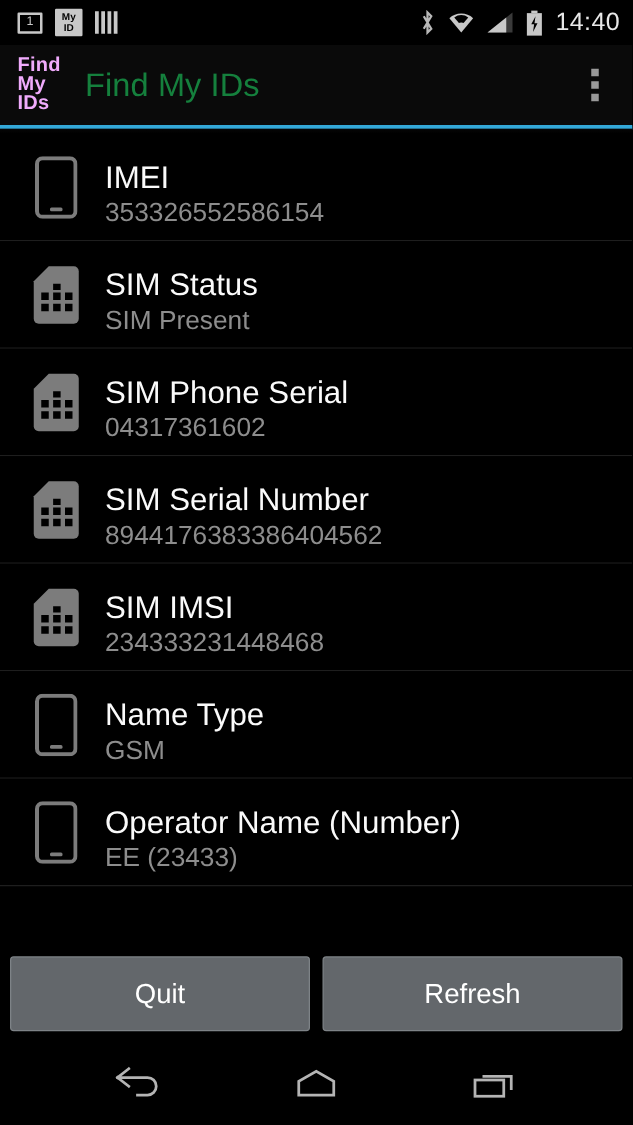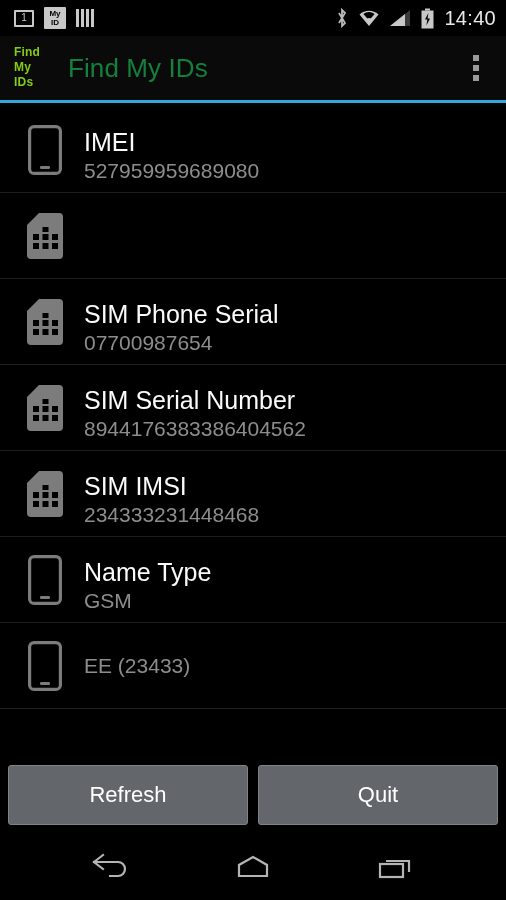--- a/index.html
+++ b/index.html
@@ -91,22 +91,22 @@
     height: 64px;
     background: #0a0a0a;
     display: flex;
     align-items: center;
     padding: 0 6px 0 14px;
     box-sizing: border-box;
   }
   .app-icon {
     width: 42px;
     height: 48px;
-    color: #84cc16;
-    font-size: 12px;
+    color: #f0abfc;
+    font-size: 16px;
     font-weight: bold;
     line-height: 15px;
     letter-spacing: 0.2px;
     flex: none;
     padding-top: 1px;
     box-sizing: border-box;
   }
   .app-title {
     font-size: 26px;
     color: #15803d;
@@ -301,53 +301,57 @@
     <div class="row">
       <div class="row-icon">
         <svg class="ic-phone" viewBox="0 0 34 50">
           <rect x="1.6" y="1.6" width="30.8" height="46.8" rx="4.5" fill="none" stroke="#7c7c7c" stroke-width="3.2"></rect>
           <rect x="12" y="41" width="10" height="3" rx="1.2" fill="#7c7c7c"></rect>
           <rect x="5.4" y="7.5" width="23.2" height="29" fill="#000"></rect>
         </svg>
       </div>
       <div class="row-text">
         <div class="row-title">IMEI</div>
-        <div class="row-value">527959959689080</div>
+        <div class="row-value">353326552586154</div>
       </div>
     </div>
     <div class="row">
       <div class="row-icon">
         <svg class="ic-sim" viewBox="0 0 38 48">
           <path d="M13 1 L33 1 A4 4 0 0 1 37 5 L37 43 A4 4 0 0 1 33 47 L5 47 A4 4 0 0 1 1 43 L1 13 Z" fill="#7c7c7c"></path>
           <rect x="7" y="22" width="6" height="6" fill="#000"></rect>
           <rect x="16.5" y="22" width="6" height="6" fill="#000"></rect>
           <rect x="26" y="22" width="6" height="6" fill="#000"></rect>
           <rect x="7" y="31" width="6" height="6" fill="#000"></rect>
           <rect x="16.5" y="31" width="6" height="6" fill="#000"></rect>
           <rect x="26" y="31" width="6" height="6" fill="#000"></rect>
           <rect x="16.5" y="15" width="6" height="5" fill="#000"></rect>
         </svg>
       </div>
+      <div class="row-text">
+        <div class="row-title">SIM Status</div>
+        <div class="row-value">SIM Present</div>
+      </div>
     </div>
     <div class="row">
       <div class="row-icon">
         <svg class="ic-sim" viewBox="0 0 38 48">
           <path d="M13 1 L33 1 A4 4 0 0 1 37 5 L37 43 A4 4 0 0 1 33 47 L5 47 A4 4 0 0 1 1 43 L1 13 Z" fill="#7c7c7c"></path>
           <rect x="7" y="22" width="6" height="6" fill="#000"></rect>
           <rect x="16.5" y="22" width="6" height="6" fill="#000"></rect>
           <rect x="26" y="22" width="6" height="6" fill="#000"></rect>
           <rect x="7" y="31" width="6" height="6" fill="#000"></rect>
           <rect x="16.5" y="31" width="6" height="6" fill="#000"></rect>
           <rect x="26" y="31" width="6" height="6" fill="#000"></rect>
           <rect x="16.5" y="15" width="6" height="5" fill="#000"></rect>
         </svg>
       </div>
       <div class="row-text">
         <div class="row-title">SIM Phone Serial</div>
-        <div class="row-value">07700987654</div>
+        <div class="row-value">04317361602</div>
       </div>
     </div>
     <div class="row">
       <div class="row-icon">
         <svg class="ic-sim" viewBox="0 0 38 48">
           <path d="M13 1 L33 1 A4 4 0 0 1 37 5 L37 43 A4 4 0 0 1 33 47 L5 47 A4 4 0 0 1 1 43 L1 13 Z" fill="#7c7c7c"></path>
           <rect x="7" y="22" width="6" height="6" fill="#000"></rect>
           <rect x="16.5" y="22" width="6" height="6" fill="#000"></rect>
           <rect x="26" y="22" width="6" height="6" fill="#000"></rect>
           <rect x="7" y="31" width="6" height="6" fill="#000"></rect>
@@ -394,28 +398,29 @@
     </div>
     <div class="row">
       <div class="row-icon">
         <svg class="ic-phone" viewBox="0 0 34 50">
           <rect x="1.6" y="1.6" width="30.8" height="46.8" rx="4.5" fill="none" stroke="#7c7c7c" stroke-width="3.2"></rect>
           <rect x="12" y="41" width="10" height="3" rx="1.2" fill="#7c7c7c"></rect>
           <rect x="5.4" y="7.5" width="23.2" height="29" fill="#000"></rect>
         </svg>
       </div>
       <div class="row-text">
+        <div class="row-title">Operator Name (Number)</div>
         <div class="row-value">EE (23433)</div>
       </div>
     </div>
   </div>
 
 <div class="button-bar">
+  <div class="btn">Quit</div>
   <div class="btn">Refresh</div>
-  <div class="btn">Quit</div>
 </div>
 
 <div class="nav-bar">
   <div class="nav-btn">
     <svg width="46" height="30" viewBox="0 0 46 30">
       <path d="M6 10 L15 3 M6 10 L15 17 M6 10 L30 10 A7 7 0 0 1 30 24 L22 24" fill="none" stroke="#b4b4b4" stroke-width="2.2" stroke-linecap="square"></path>
     </svg>
   </div>
   <div class="nav-btn">
     <svg width="46" height="30" viewBox="0 0 46 30">

